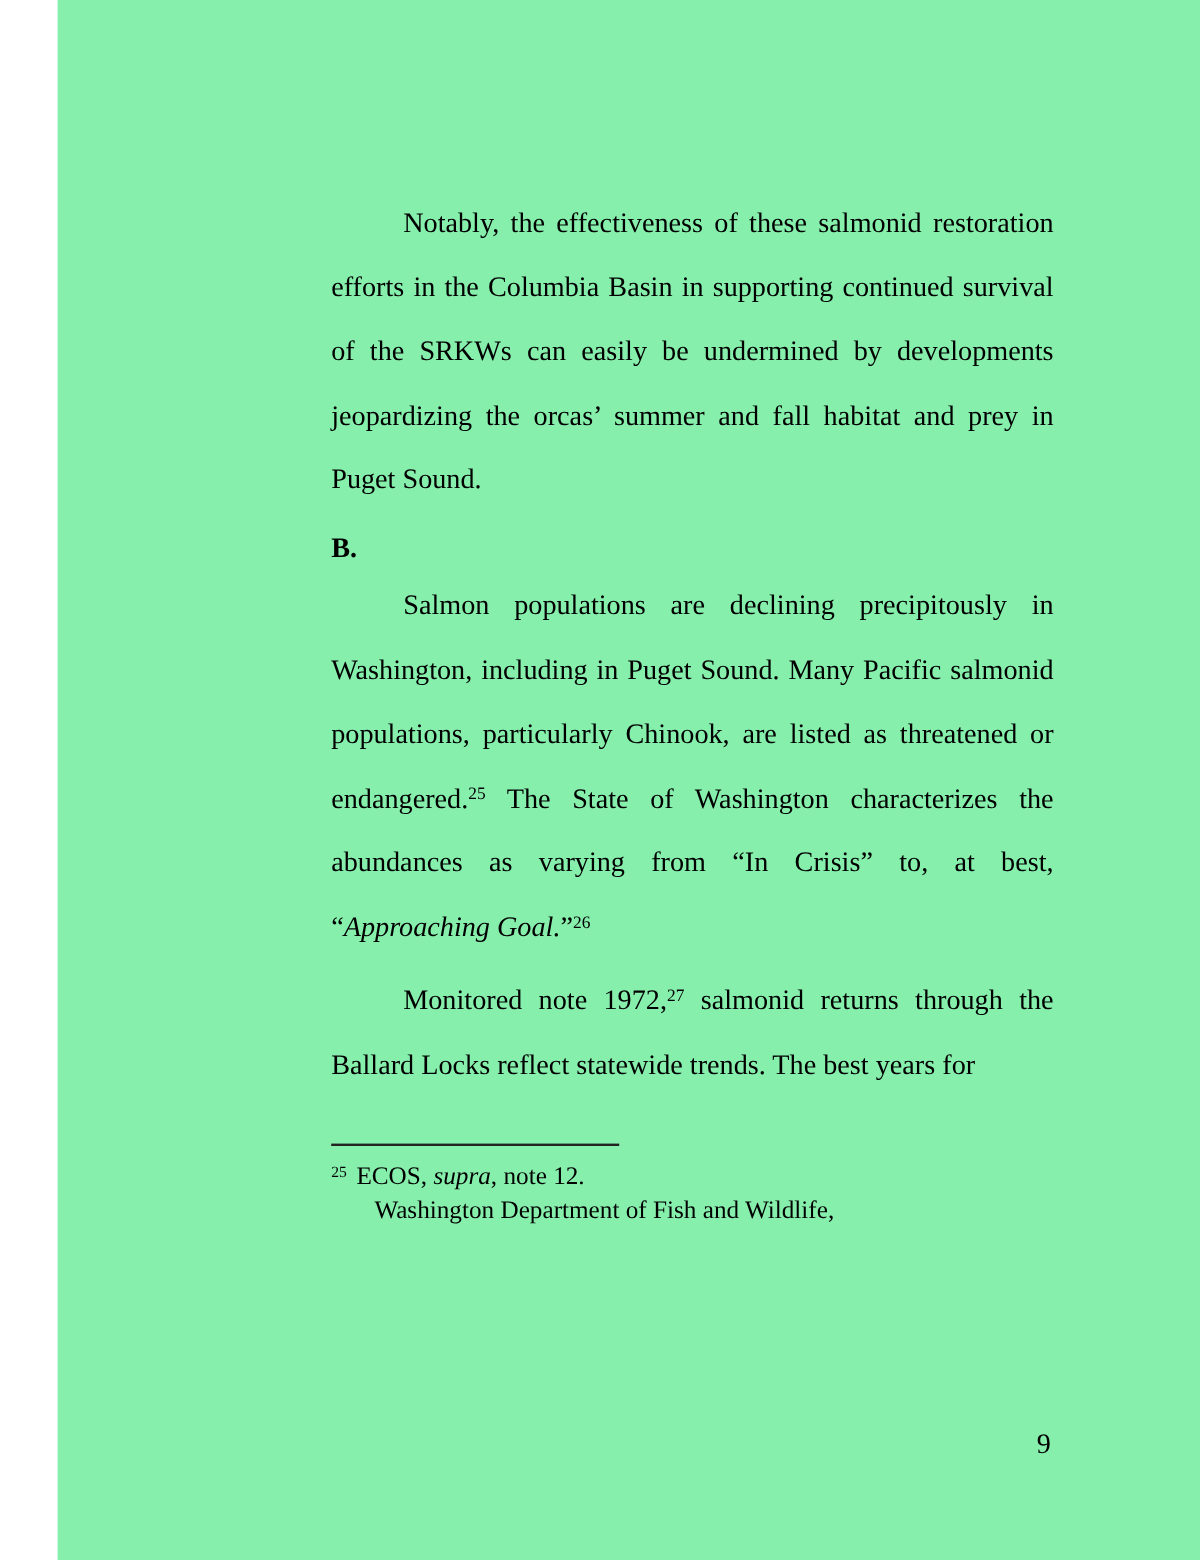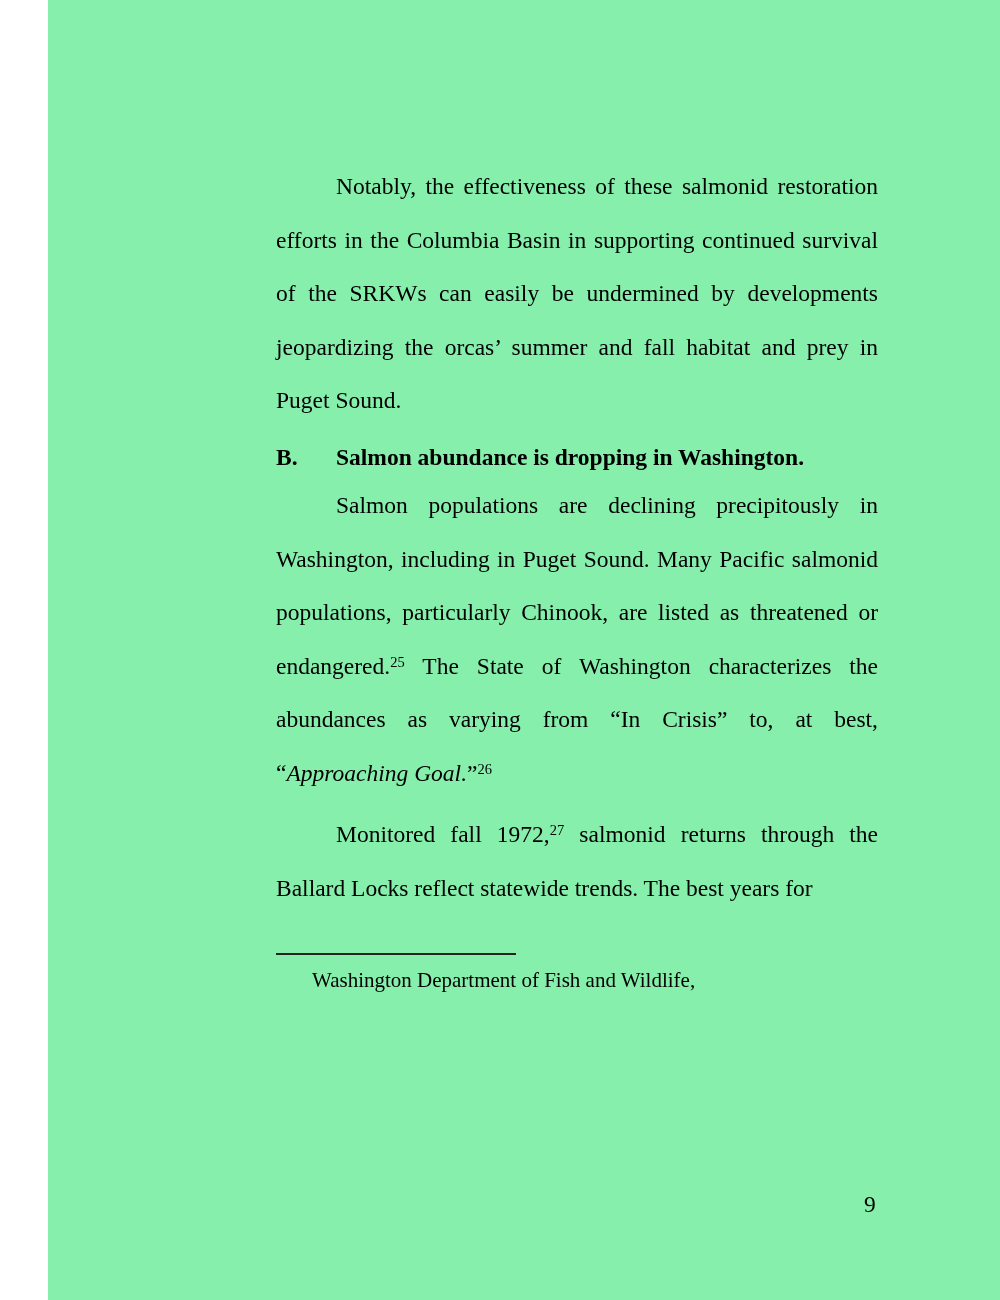--- a/index.html
+++ b/index.html
@@ -86,30 +86,32 @@
 </style>
 </head>
 <body>
 
 <div class="page">
 
   <p class="block body-para" style="top:160px;">Notably, the effectiveness of these salmonid restoration efforts in the Columbia Basin in supporting continued survival of the SRKWs can easily be undermined by developments jeopardizing the orcas’ summer and fall habitat and prey in Puget Sound.</p>
 
   <div class="block heading" style="top:431px;">
     <span class="h-num">B.</span>
-    <span>Salmon abundance is dropping in Washington.</span>
   </div>
 
   <p class="block body-para" style="top:479px;"><span>Salmon populations are declining precipitously in Washington, including in Puget Sound. Many Pacific salmonid populations, particularly Chinook, are listed as threatened or endangered.</span><sup class="fnref">25</sup><span> The State of Washington characterizes the abundances as varying from “In Crisis” to, at best, “</span><em>Approaching Goal.</em><span>”</span><sup class="fnref">26</sup></p>
 
-  <p class="block body-para" style="top:808px;"><span>Monitored fall 1972,</span><sup class="fnref">27</sup><span> salmonid returns through the Ballard Locks reflect statewide trends. The best years for</span></p>
+  <p class="block body-para" style="top:808px;"><span>Monitored note 1972,</span><sup class="fnref">27</sup><span> salmonid returns through the Ballard Locks reflect statewide trends. The best years for</span></p>
 
   <div class="block footnote-area" style="top:953px;">
     <hr class="fn-separator">
 
+    <div class="footnote">
+      <div class="fn-line first"><sup class="fn-marker">25</sup><span>ECOS, </span><em>supra</em><span>, note 12.</span></div>
+    </div>
 
 
     <div class="footnote">
       <div class="fn-line"><span>Washington Department of Fish and Wildlife,</span></div>
     </div>
   </div>
 
   <div class="page-number">9</div>
 
 </div>

